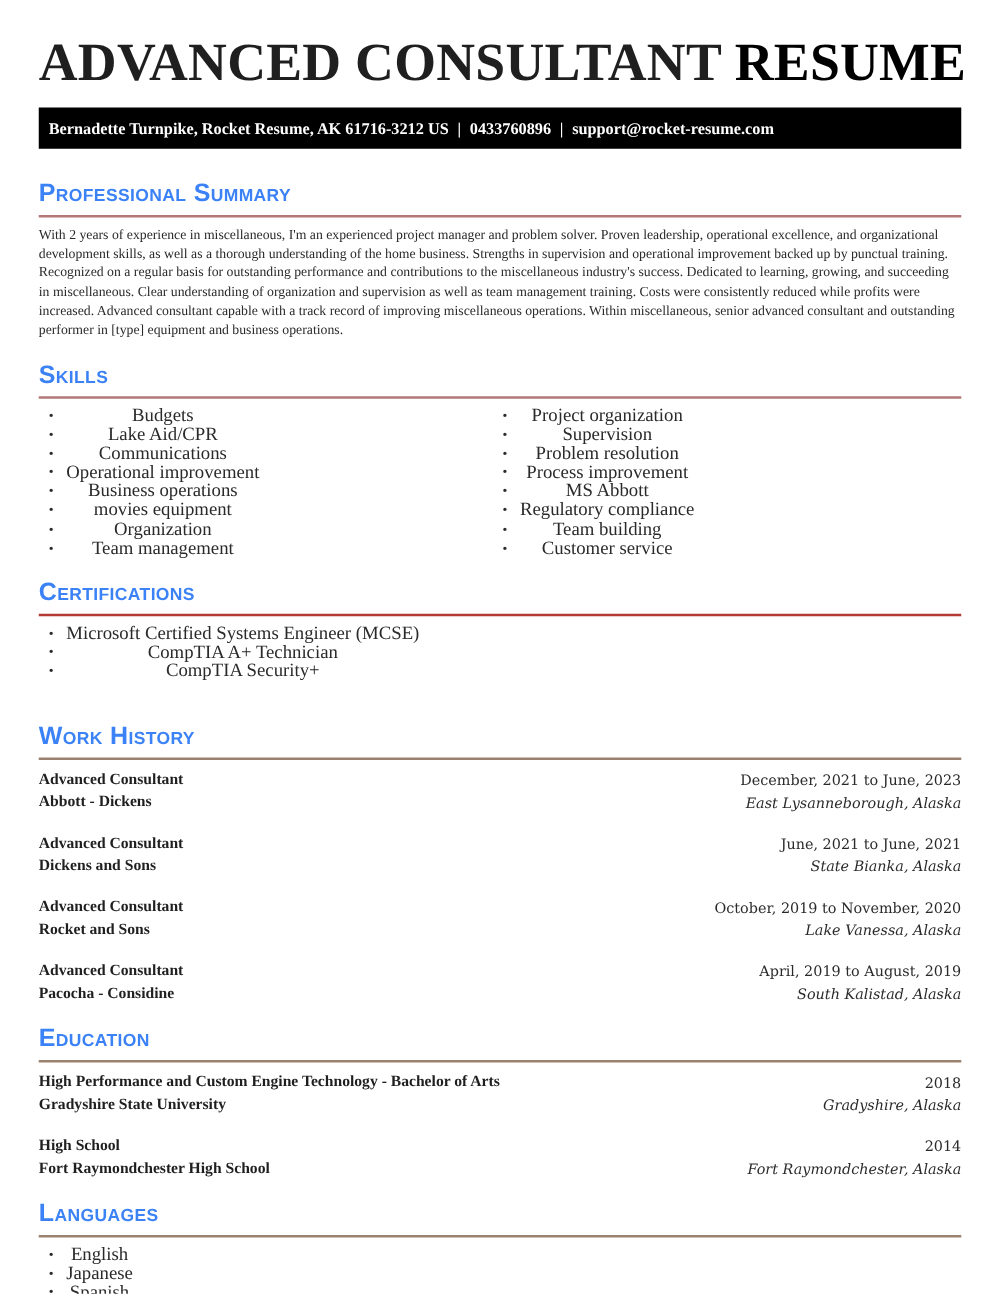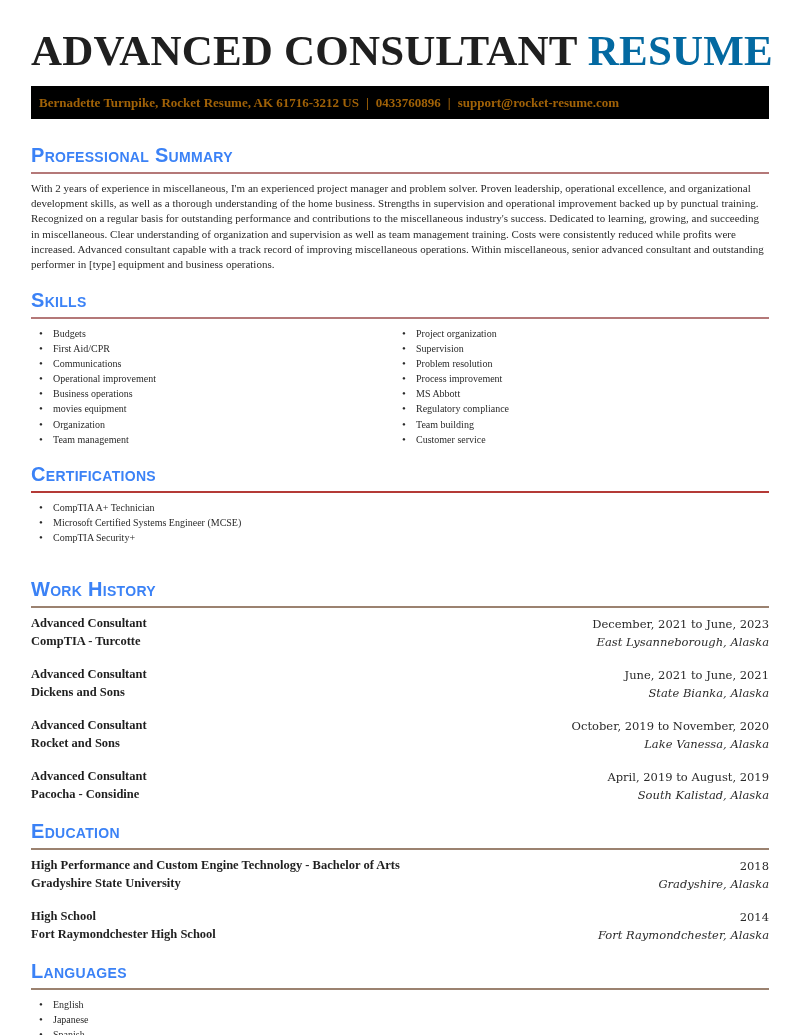--- a/index.html
+++ b/index.html
@@ -7,46 +7,46 @@
       width: 800px; height: 1035px; overflow: hidden; position: relative;
       font-family: "Liberation Serif", serif; color: #222222;
     }
     .page { position: absolute; left: 31px; top: 0; width: 738px; }
     .title {
       position: absolute; top: 28px; left: 0;
       font-family: "Liberation Serif", serif; font-weight: bold;
       font-size: 43px; letter-spacing: 0.2px; color: #1f1f1f; white-space: nowrap;
       line-height: 46px;
     }
-    .title .accent { color: #0369a1; }
+    .title .accent { color: #000000; }
     .contact-bar {
       position: absolute; top: 86px; left: 0; width: 738px; height: 33px;
-      background: #000000; color: #a16207;
+      background: #000000; color: #ffffff;
       font-family: "Liberation Serif", serif; font-weight: bold; font-size: 13px;
       display: flex; align-items: center; padding-left: 8px; box-sizing: border-box;
       white-space: nowrap;
     }
     .contact-bar .sep { margin: 0 7px; }
     .section-title {
       position: absolute; left: 0;
       font-family: Liberation Sans, sans-serif; font-weight: bold;
       font-variant: small-caps; font-size: 20px; color: #3b82f6;
       line-height: 26px; white-space: nowrap; letter-spacing: 0.3px;
     }
     .rule { position: absolute; left: 0; width: 738px; height: 2px; background: #b47878; }
     .rule.red { background: #b43a36; }
     .rule.brown { background: #9b8270; }
     .summary {
       position: absolute; left: 0; width: 738px;
       font-size: 11px; line-height: 15.2px; color: #2a2a2a;
     }
     ul.list { position: absolute; margin: 0; padding: 0; list-style: none; }
     ul.list li {
-      font-size: 10px; line-height: 15.1px; color: #2a2a2a; position: relative;
-      padding-left: 22px; white-space: nowrap;
+      font-size: 15px; line-height: 15.1px; color: #2a2a2a; position: relative;
+      padding-left: 22px; white-space: nowrap; text-align: center;
     }
     ul.list li::before {
       content: "\2022"; position: absolute; left: 8px; top: 0; font-size: 11px;
     }
     .entry { position: absolute; left: 0; width: 738px; height: 36px; }
     .entry .left-top, .entry .left-bottom {
       position: absolute; left: 0; font-weight: bold; font-size: 12.5px; color: #1f1f1f; white-space: nowrap;
     }
     .entry .left-top { top: 0; }
     .entry .left-bottom { top: 18px; }
@@ -76,21 +76,21 @@
   </div>
 
   <div class="section-title" style="top:142px;">Professional Summary</div>
   <div class="rule" style="top:172px;"></div>
   <div class="summary" style="top:181px;">With 2 years of experience in miscellaneous, I'm an experienced project manager and problem solver. Proven leadership, operational excellence, and organizational development skills, as well as a thorough understanding of the home business. Strengths in supervision and operational improvement backed up by punctual training. Recognized on a regular basis for outstanding performance and contributions to the miscellaneous industry's success. Dedicated to learning, growing, and succeeding in miscellaneous. Clear understanding of organization and supervision as well as team management training. Costs were consistently reduced while profits were increased. Advanced consultant capable with a track record of improving miscellaneous operations. Within miscellaneous, senior advanced consultant and outstanding performer in [type] equipment and business operations.</div>
 
   <div class="section-title" style="top:287px;">Skills</div>
   <div class="rule" style="top:317px;"></div>
   <ul class="list" style="top:326px; left:0;">
     <li>Budgets</li>
-    <li>First Aid/CPR</li>
+    <li>Lake Aid/CPR</li>
     <li>Communications</li>
     <li>Operational improvement</li>
     <li>Business operations</li>
     <li>movies equipment</li>
     <li>Organization</li>
     <li>Team management</li>
   </ul>
   <ul class="list" style="top:326px; left:363px;">
     <li>Project organization</li>
     <li>Supervision</li>
@@ -98,31 +98,31 @@
     <li>Process improvement</li>
     <li>MS Abbott</li>
     <li>Regulatory compliance</li>
     <li>Team building</li>
     <li>Customer service</li>
   </ul>
 
   <div class="section-title" style="top:461px;">Certifications</div>
   <div class="rule red" style="top:491px;"></div>
   <ul class="list" style="top:500px; left:0;">
+    <li>Microsoft Certified Systems Engineer (MCSE)</li>
     <li>CompTIA A+ Technician</li>
-    <li>Microsoft Certified Systems Engineer (MCSE)</li>
     <li>CompTIA Security+</li>
   </ul>
 
   <div class="section-title" style="top:576px;">Work History</div>
   <div class="rule brown" style="top:606px;"></div>
 
   <div class="entry" style="top:616px;">
     <div class="left-top">Advanced Consultant</div>
-    <div class="left-bottom">CompTIA - Turcotte</div>
+    <div class="left-bottom">Abbott - Dickens</div>
     <div class="right-top">December, 2021 to June, 2023</div>
     <div class="right-bottom">East Lysanneborough, Alaska</div>
   </div>
   <div class="entry" style="top:667px;">
     <div class="left-top">Advanced Consultant</div>
     <div class="left-bottom">Dickens and Sons</div>
     <div class="right-top">June, 2021 to June, 2021</div>
     <div class="right-bottom">State Bianka, Alaska</div>
   </div>
   <div class="entry" style="top:718px;">

